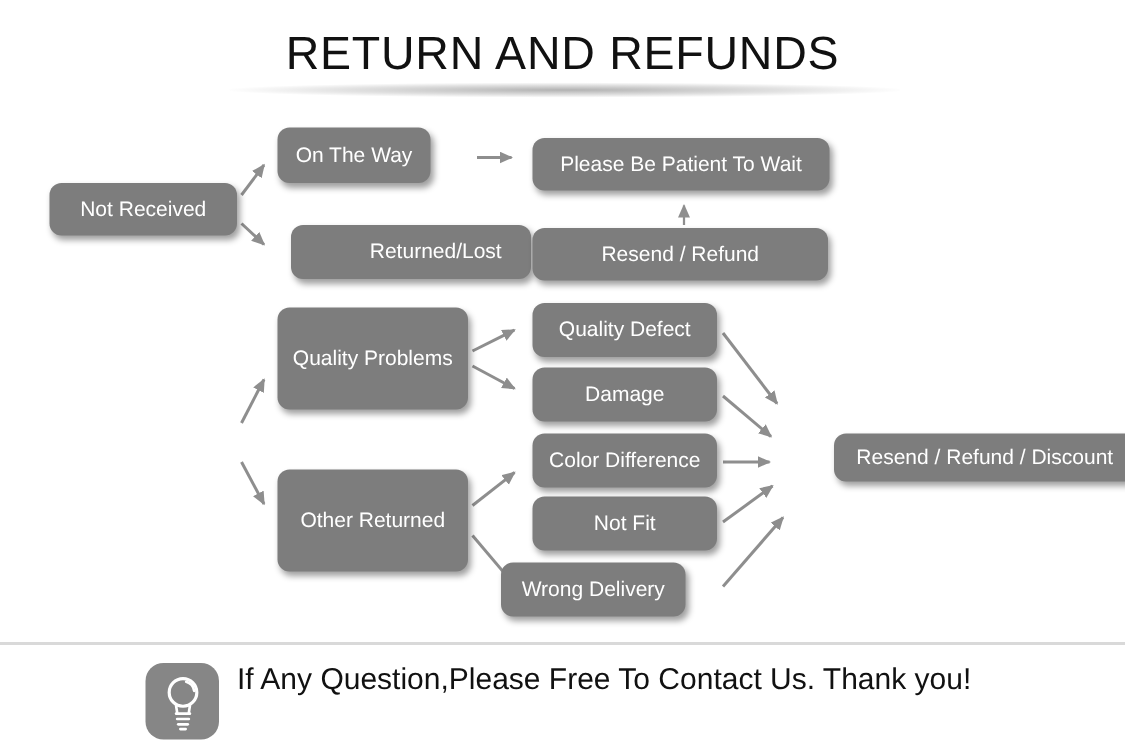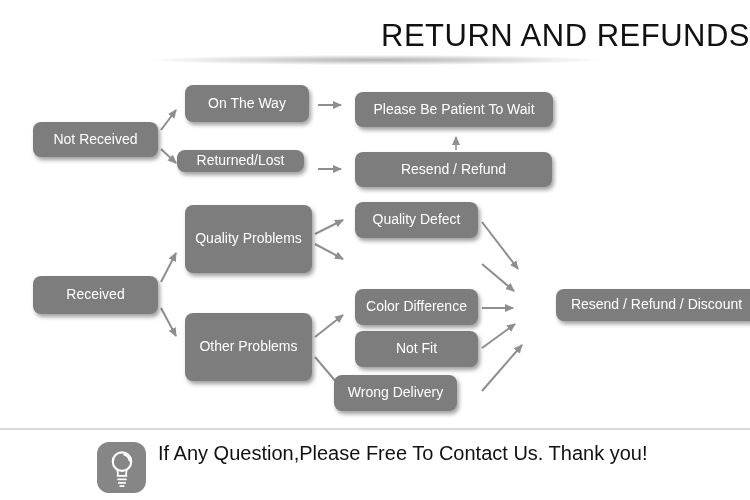--- a/index.html
+++ b/index.html
@@ -6,21 +6,21 @@
   .page{
     position:relative;
     width:750px;height:500px;
     background:#ffffff;
     font-family:"Liberation Sans", sans-serif;
     overflow:hidden;
   }
   .title{
     position:absolute;
     left:0;top:18px;width:750px;
-    text-align:right;
+    text-align:center;
     font-size:31px;
     letter-spacing:0.5px;
     color:#111111;
     font-weight:400;
   }
   .title-shadow{
     position:absolute;
     left:153px;top:55px;
     width:447px;height:10px;
     background:radial-gradient(ellipse at center, rgba(0,0,0,0.30) 0%, rgba(0,0,0,0.12) 45%, rgba(0,0,0,0) 72%);
@@ -31,22 +31,22 @@
     border-radius:8px;
     box-shadow:2px 3px 4px rgba(0,0,0,0.38);
     color:#ffffff;
     font-size:14px;
     display:flex;align-items:center;justify-content:center;
     text-align:center;
     line-height:1.1;
   }
   
   .n-not-received       {left:33px; top:122px;width:125px;height:35px;}
-  .n-on-the-way         {left:185px;top:85px; width:124px;height:37px;}
-  .n-returned-lost      {left:177px;top:150px;width:127px;height:22px;}
+  .n-on-the-way         {left:185px;top:85px; width:102px;height:37px;}
+  .n-returned-lost      {left:194px;top:150px;width:127px;height:36px;padding-left:33px;}
   .n-please-wait        {left:355px;top:92px; width:198px;height:35px;}
   .n-resend-refund      {left:355px;top:152px;width:197px;height:35px;}
   .n-received           {left:33px; top:276px;width:125px;height:38px;}
   .n-quality-problems   {left:185px;top:205px;width:127px;height:68px;}
   .n-other-problems     {left:185px;top:313px;width:127px;height:68px;}
   .n-quality-defect     {left:355px;top:202px;width:123px;height:36px;}
   .n-damage             {left:355px;top:245px;width:123px;height:36px;}
   .n-color-difference   {left:355px;top:289px;width:123px;height:36px;}
   .n-not-fit            {left:355px;top:331px;width:123px;height:36px;}
   .n-wrong-delivery     {left:334px;top:375px;width:123px;height:36px;}
@@ -110,24 +110,24 @@
       <line x1="482" y1="348" x2="515" y2="324" marker-end="url(#ah)"></line>
       <line x1="482" y1="391" x2="522" y2="345" marker-end="url(#ah)"></line>
     </g>
   </svg>
 
   <div class="node n-not-received">Not Received</div>
   <div class="node n-on-the-way">On The Way</div>
   <div class="node n-returned-lost">Returned/Lost</div>
   <div class="node n-please-wait">Please Be Patient To Wait</div>
   <div class="node n-resend-refund">Resend / Refund</div>
-  <div class="node n-received">Received</div>
   <div class="node n-quality-problems">Quality Problems</div>
-  <div class="node n-other-problems">Other Problems</div>
+  <div class="node n-other-problems">Other Returned</div>
   <div class="node n-quality-defect">Quality Defect</div>
+  <div class="node n-damage">Damage</div>
   <div class="node n-not-fit">Not Fit</div>
   <div class="node n-color-difference">Color Difference</div>
   <div class="node n-wrong-delivery">Wrong Delivery</div>
   <div class="node n-resend-discount">Resend / Refund / Discount</div>
 
   <div class="divider"></div>
 
   <div class="footer">
     <div class="bulb-badge">
       <svg width="34" height="40" viewBox="0 0 48 56" xmlns="http://www.w3.org/2000/svg">

